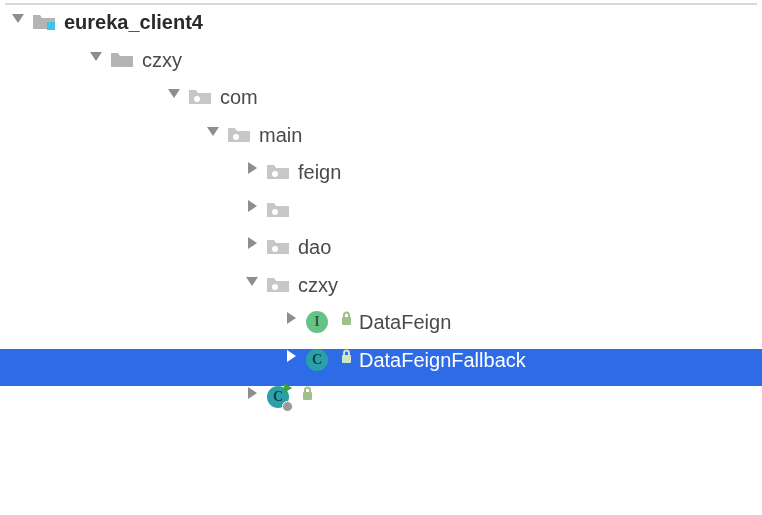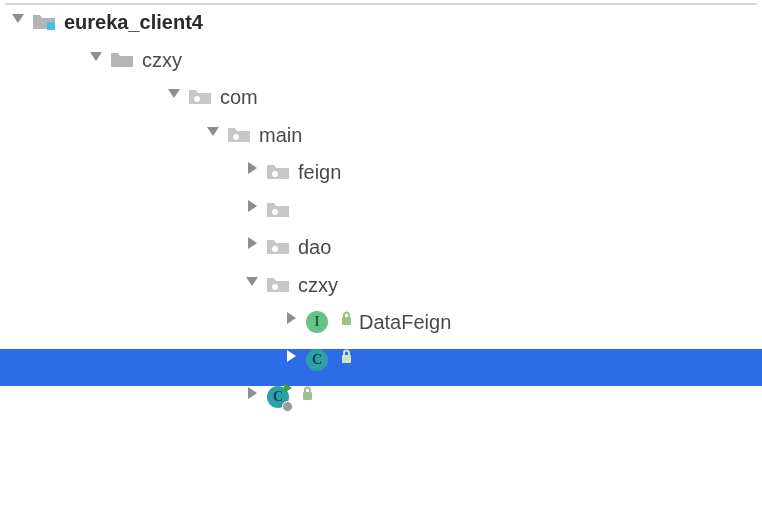--- a/index.html
+++ b/index.html
@@ -285,20 +285,21 @@
     </span>
     <span class="icon">
       <span class="circle class">C</span>
     </span>
     <span class="lock">
       <svg width="13" height="15">
           <rect x="2" y="6" width="9" height="8" rx="1" fill="#cfe6c2"></rect>
           <path d="M4 6 v-2 a2.5 2.5 0 0 1 5 0 v2" stroke="#cfe6c2" stroke-width="2" fill="none"></path>
         </svg>
     </span>
+    <span class="label">DataFeignFallback</span>
   </div>
 
   <div class="row">
     <span class="indent"></span>
       <span class="indent"></span>
       <span class="indent"></span>
       <span class="indent"></span>
       <span class="indent"></span>
       <span class="indent"></span>
     <span class="arrow">

